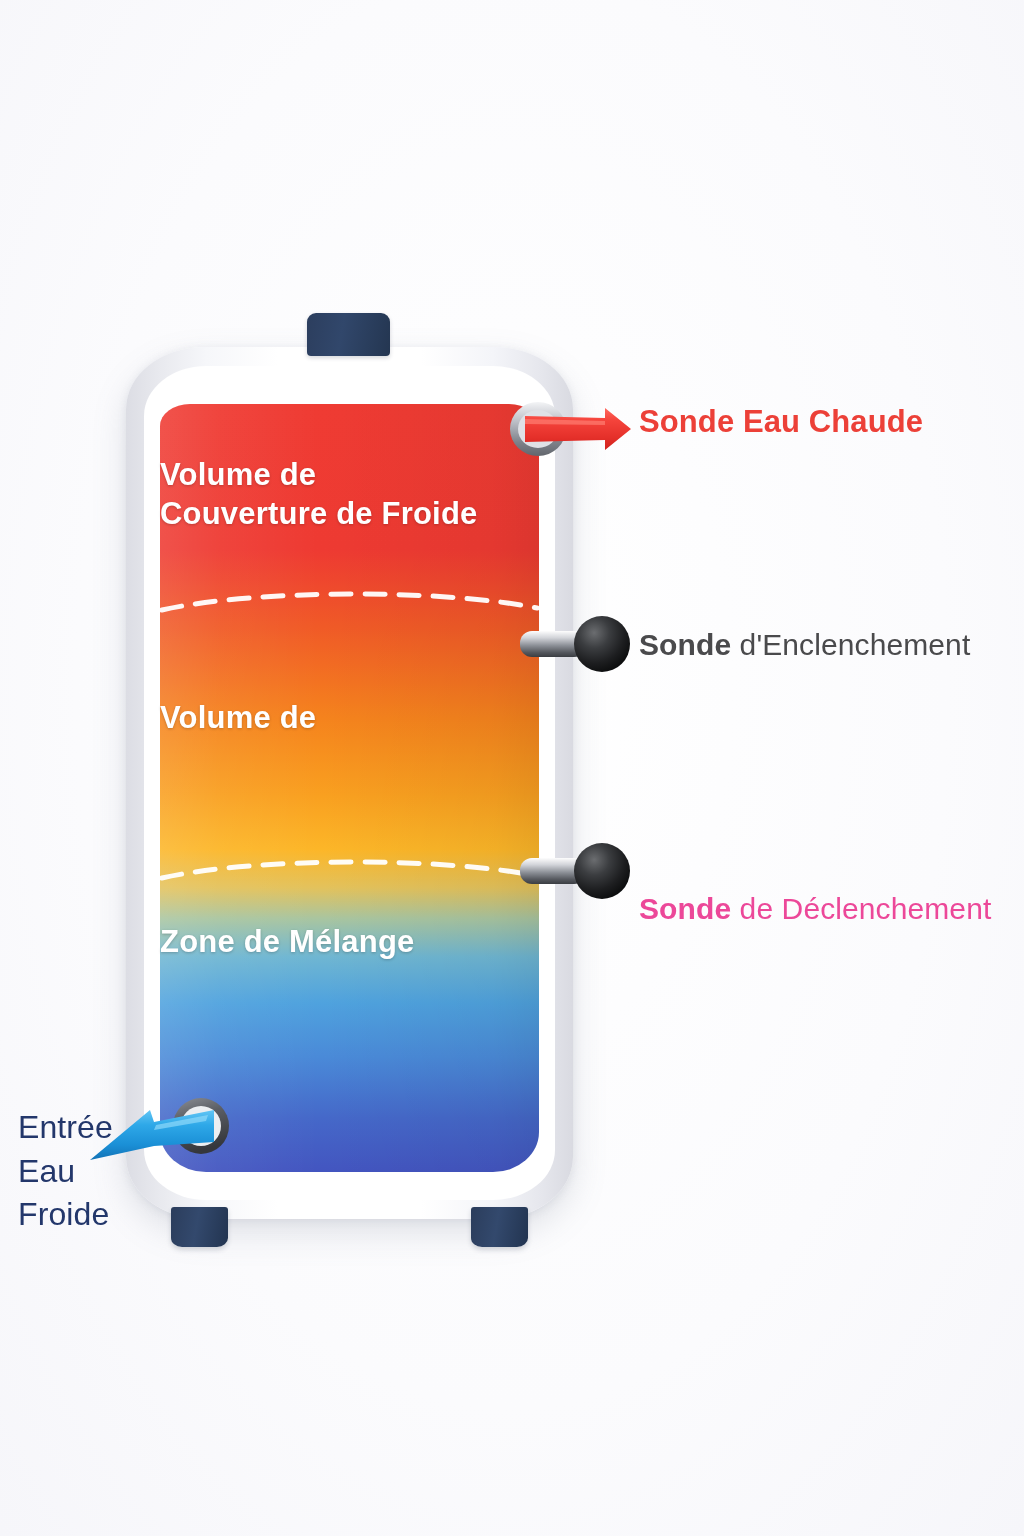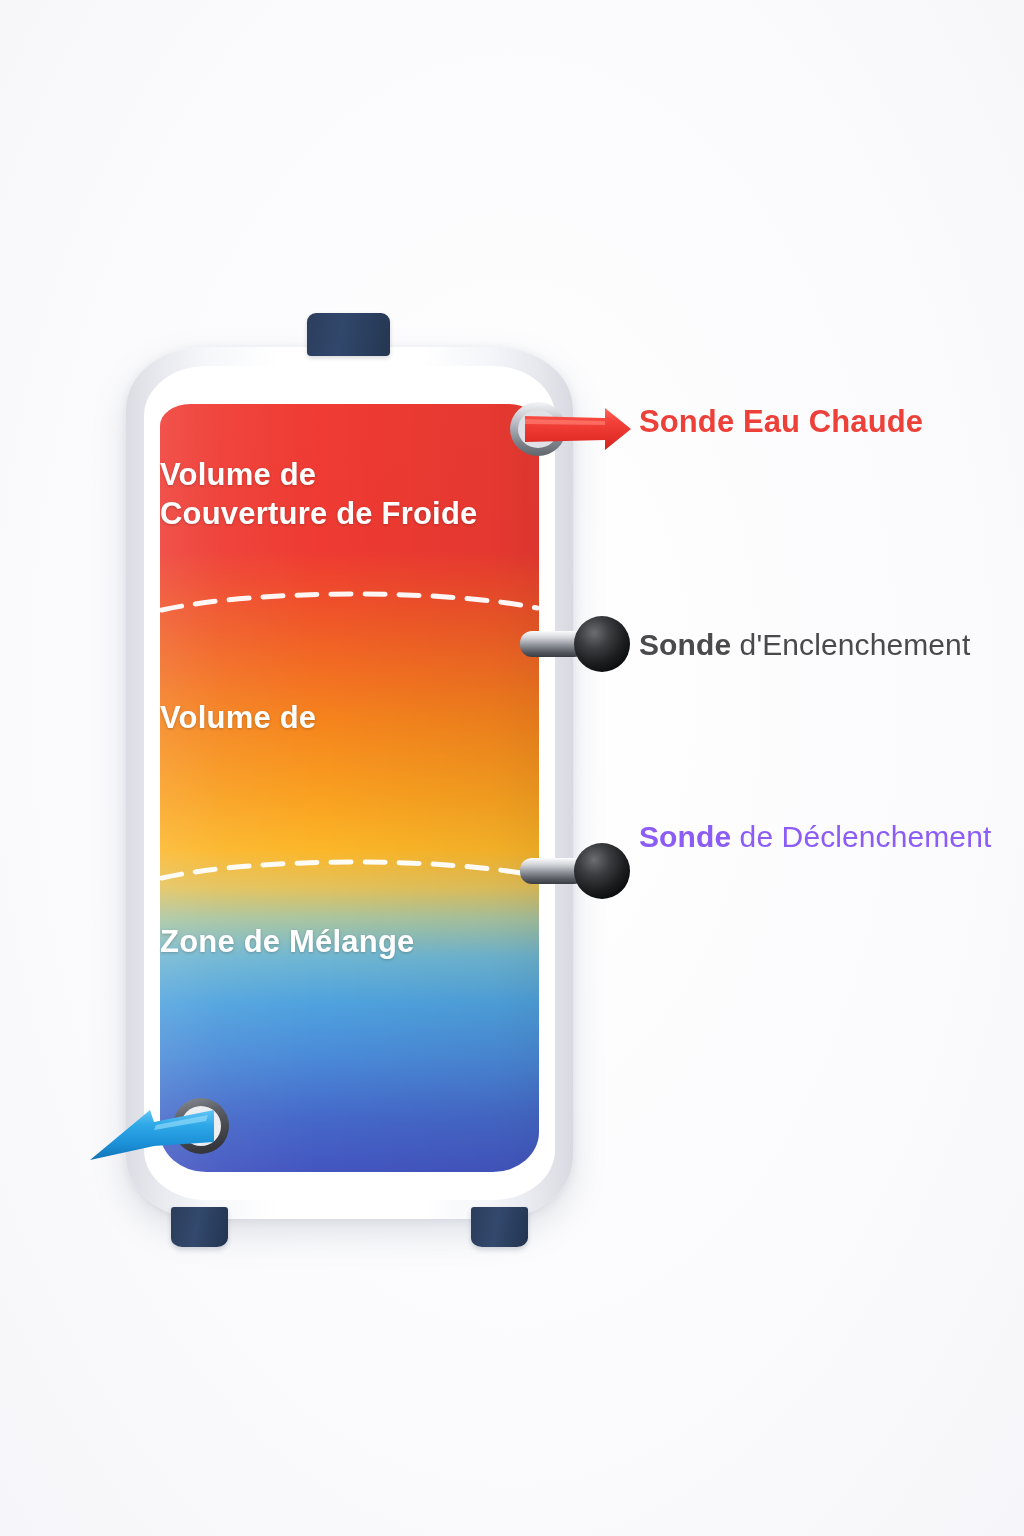--- a/index.html
+++ b/index.html
@@ -169,23 +169,23 @@
     left: 639px; top: 404px;
     font-size: 31px;
     color: #ec4038;
   }
   #label-probe-on {
     left: 639px; top: 628px;
     font-size: 30px;
     color: #4a4a4c;
   }
   #label-probe-off {
-    left: 639px; top: 820px;
+    left: 639px; top: 892px;
     font-size: 30px;
-    color: #8b5cf6;
+    color: #ec4899;
     text-align: right;
   }
   #label-cold {
     left: 18px; top: 1106px;
     font-size: 32px;
     color: #23376b;
     line-height: 1.36;
   }
   #label-cold .cl-line { display: block; }
 </style>
@@ -324,14 +324,19 @@
       <path d="M120,21 L68,31 L66,36 L118,27 Z" fill="#8fd8fa" opacity="0.7"></path>
     </svg>
   </div>
 
   <div class="callout c-b" id="label-hot">Sonde Eau Chaude</div>
 
   <div class="callout" id="label-probe-on"><span class="c-b">Sonde</span><span class="c-n"> d'Enclenchement</span></div>
 
   <div class="callout" id="label-probe-off"><span class="c-b">Sonde</span><span class="c-n"> de Déclenchement</span></div>
 
+  <div class="callout" id="label-cold">
+    <span class="cl-line">Entrée</span>
+    <span class="cl-line">Eau</span>
+    <span class="cl-line">Froide</span>
+  </div>
 
 </div>
 
 </body></html>

